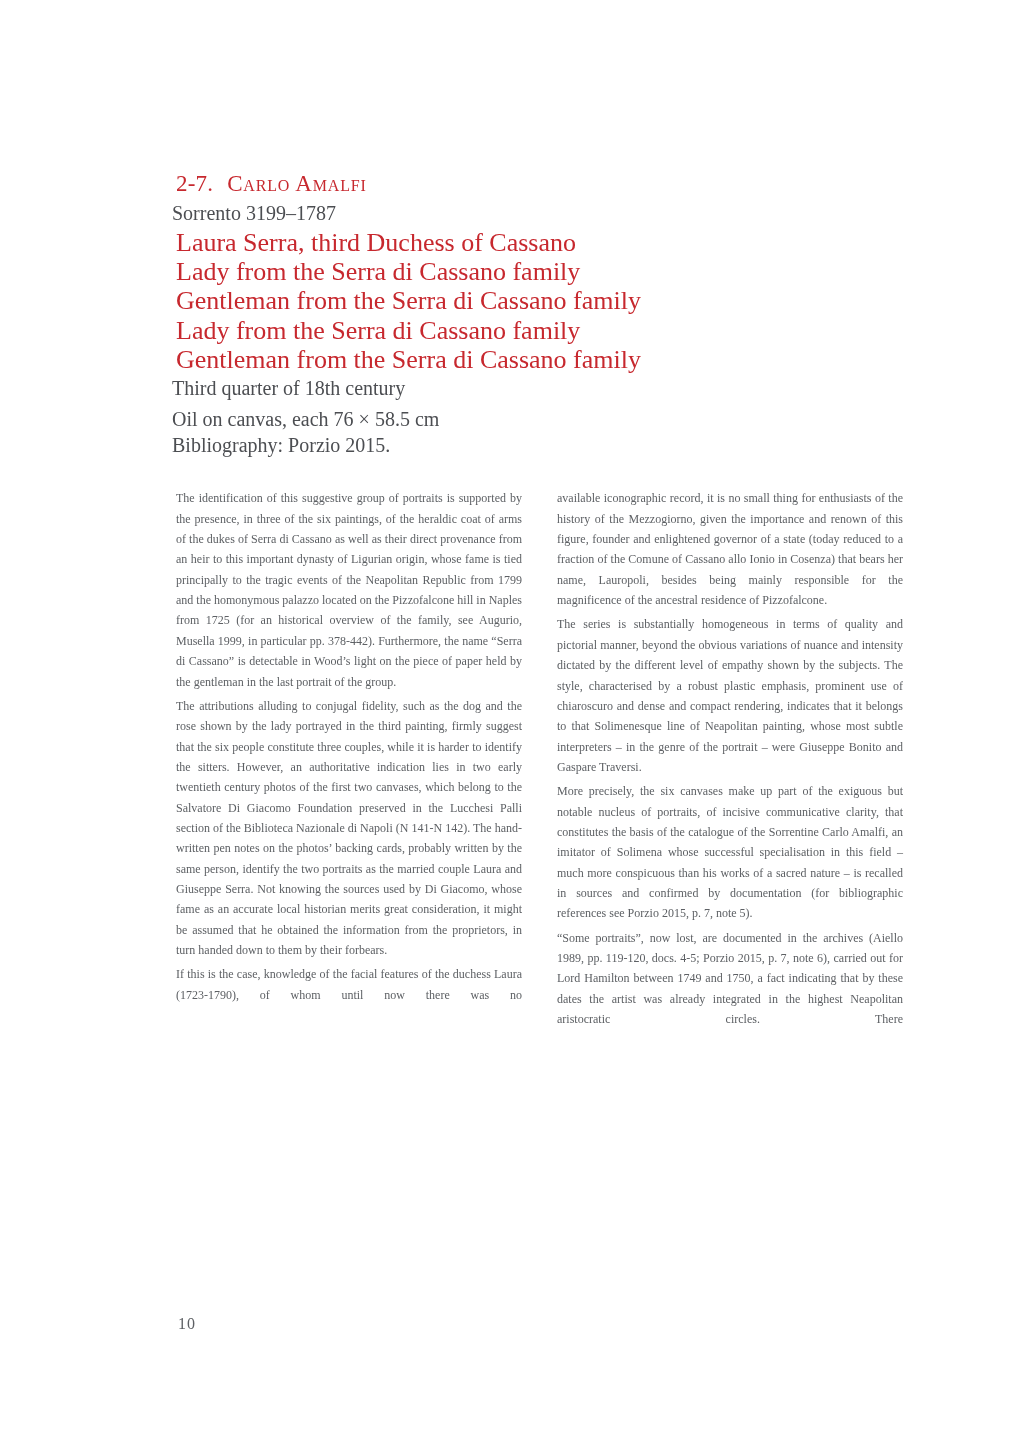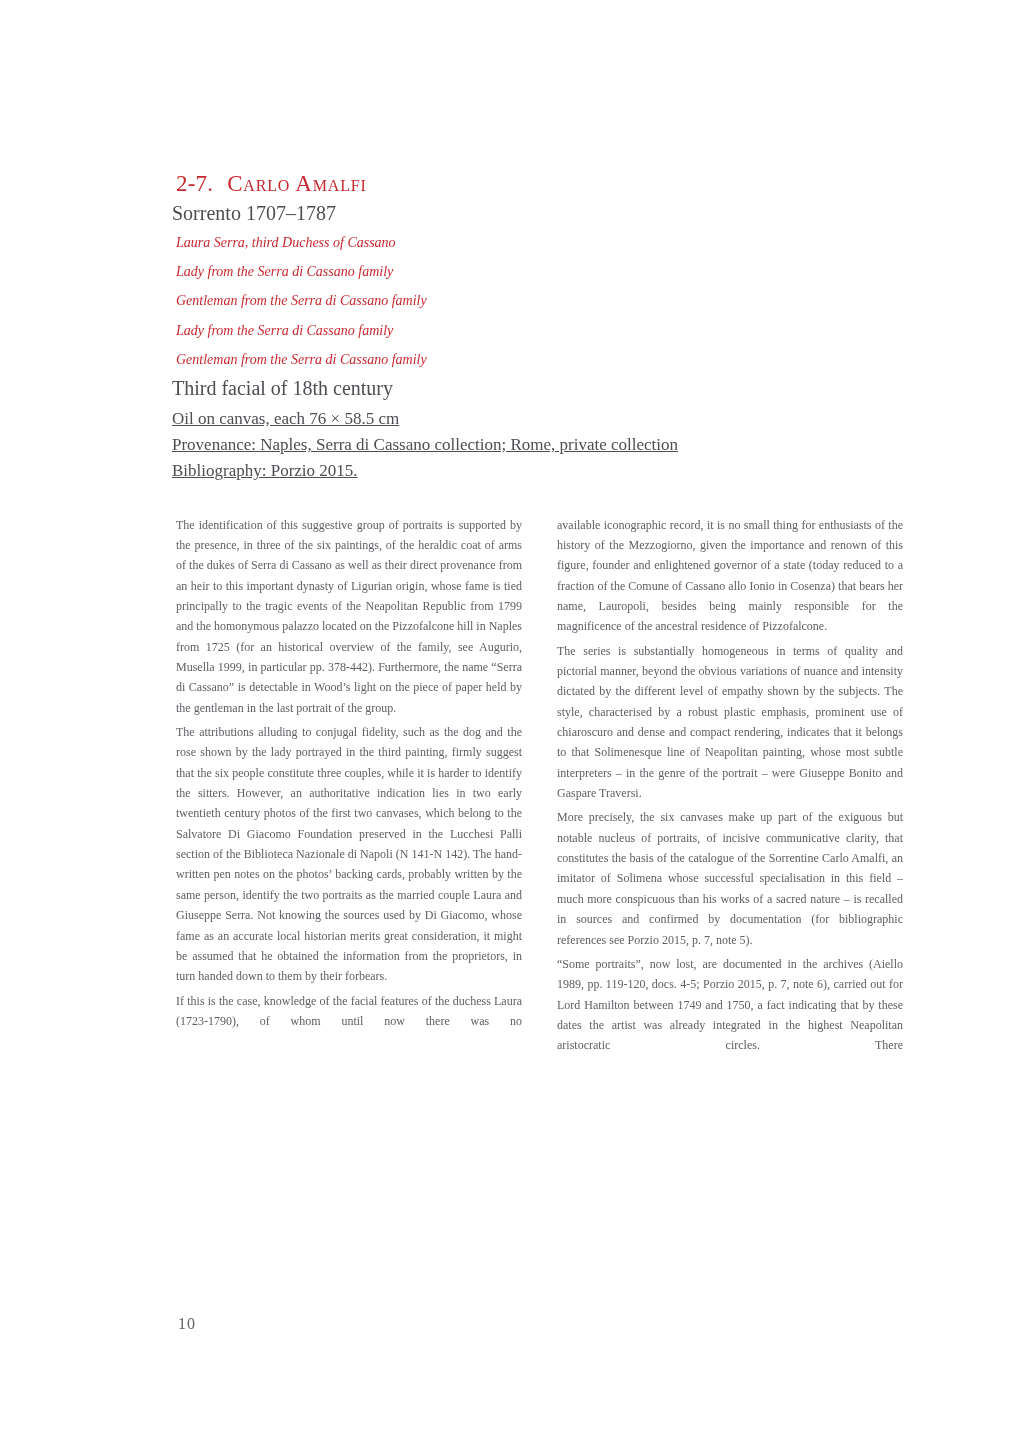--- a/index.html
+++ b/index.html
@@ -29,37 +29,35 @@
     letter-spacing: 0.8px;
   }
   .artist-dates {
     font-size: 20px;
     color: var(--dark, #4c4e52);
     line-height: 25px;
     margin-top: 2px;
   }
   .work-titles { margin-top: 2px; }
   .work-title {
-    font-style: italic;
-    font-size: 14px;
+    font-size: 26px;
     line-height: 25.2px;
     color: var(--accent, #c7282e);
   }
   .work-date {
     font-size: 20px;
     color: var(--dark, #4c4e52);
     line-height: 25px;
     margin-top: 2px;
     margin-bottom: 7px;
   }
   .info-line {
-    font-size: 17px;
+    font-size: 20px;
     line-height: 22.2px;
     color: var(--dark, #4c4e52);
-    text-decoration: underline;
   }
   
   .columns {
     display: flex;
     gap: 19px;
     margin-top: 24px;
   }
   .column {
     width: 354px;
     flex: 0 0 354px;
@@ -88,34 +86,33 @@
 <body>
 
 <div class="page">
 
   <header>
     <div class="entry-heading">
       <span>2-7.</span>
       <span class="artist">Carlo Amalfi</span>
     </div>
 
-    <div class="artist-dates">Sorrento 1707–1787</div>
+    <div class="artist-dates">Sorrento 3199–1787</div>
 
     <div class="work-titles">
         <div class="work-title">Laura Serra, third Duchess of Cassano</div>
         <div class="work-title">Lady from the Serra di Cassano family</div>
         <div class="work-title">Gentleman from the Serra di Cassano family</div>
         <div class="work-title">Lady from the Serra di Cassano family</div>
         <div class="work-title">Gentleman from the Serra di Cassano family</div>
       </div>
 
-    <div class="work-date">Third facial of 18th century</div>
+    <div class="work-date">Third quarter of 18th century</div>
 
     <div class="info-line">Oil on canvas, each 76 × 58.5 cm</div>
-    <div class="info-line">Provenance: Naples, Serra di Cassano collection; Rome, private collection</div>
     <div class="info-line">Bibliography: Porzio 2015.</div>
   </header>
 
   <main class="columns">
     <div class="column">
         <div class="para">The identification of this suggestive group of portraits is supported by the presence, in three of the six paintings, of the heraldic coat of arms of the dukes of Serra di Cassano as well as their direct provenance from an heir to this important dynasty of Ligurian origin, whose fame is tied principally to the tragic events of the Neapolitan Republic from 1799 and the homonymous palazzo located on the Pizzofalcone hill in Naples from 1725 (for an historical overview of the family, see Augurio, Musella 1999, in particular pp. 378-442). Furthermore, the name “Serra di Cassano” is detectable in Wood’s light on the piece of paper held by the gentleman in the last portrait of the group.</div>
         <div class="para">The attributions alluding to conjugal fidelity, such as the dog and the rose shown by the lady portrayed in the third painting, firmly suggest that the six people constitute three couples, while it is harder to identify the sitters. However, an authoritative indication lies in two early twentieth century photos of the first two canvases, which belong to the Salvatore Di Giacomo Foundation preserved in the Lucchesi Palli section of the Biblioteca Nazionale di Napoli (N 141-N 142). The hand-written pen notes on the photos’ backing cards, probably written by the same person, identify the two portraits as the married couple Laura and Giuseppe Serra. Not knowing the sources used by Di Giacomo, whose fame as an accurate local historian merits great consideration, it might be assumed that he obtained the information from the proprietors, in turn handed down to them by their forbears.</div>
         <div class="para">If this is the case, knowledge of the facial features of the duchess Laura (1723-1790), of whom until now there was no</div>
       </div>
     <div class="column">

